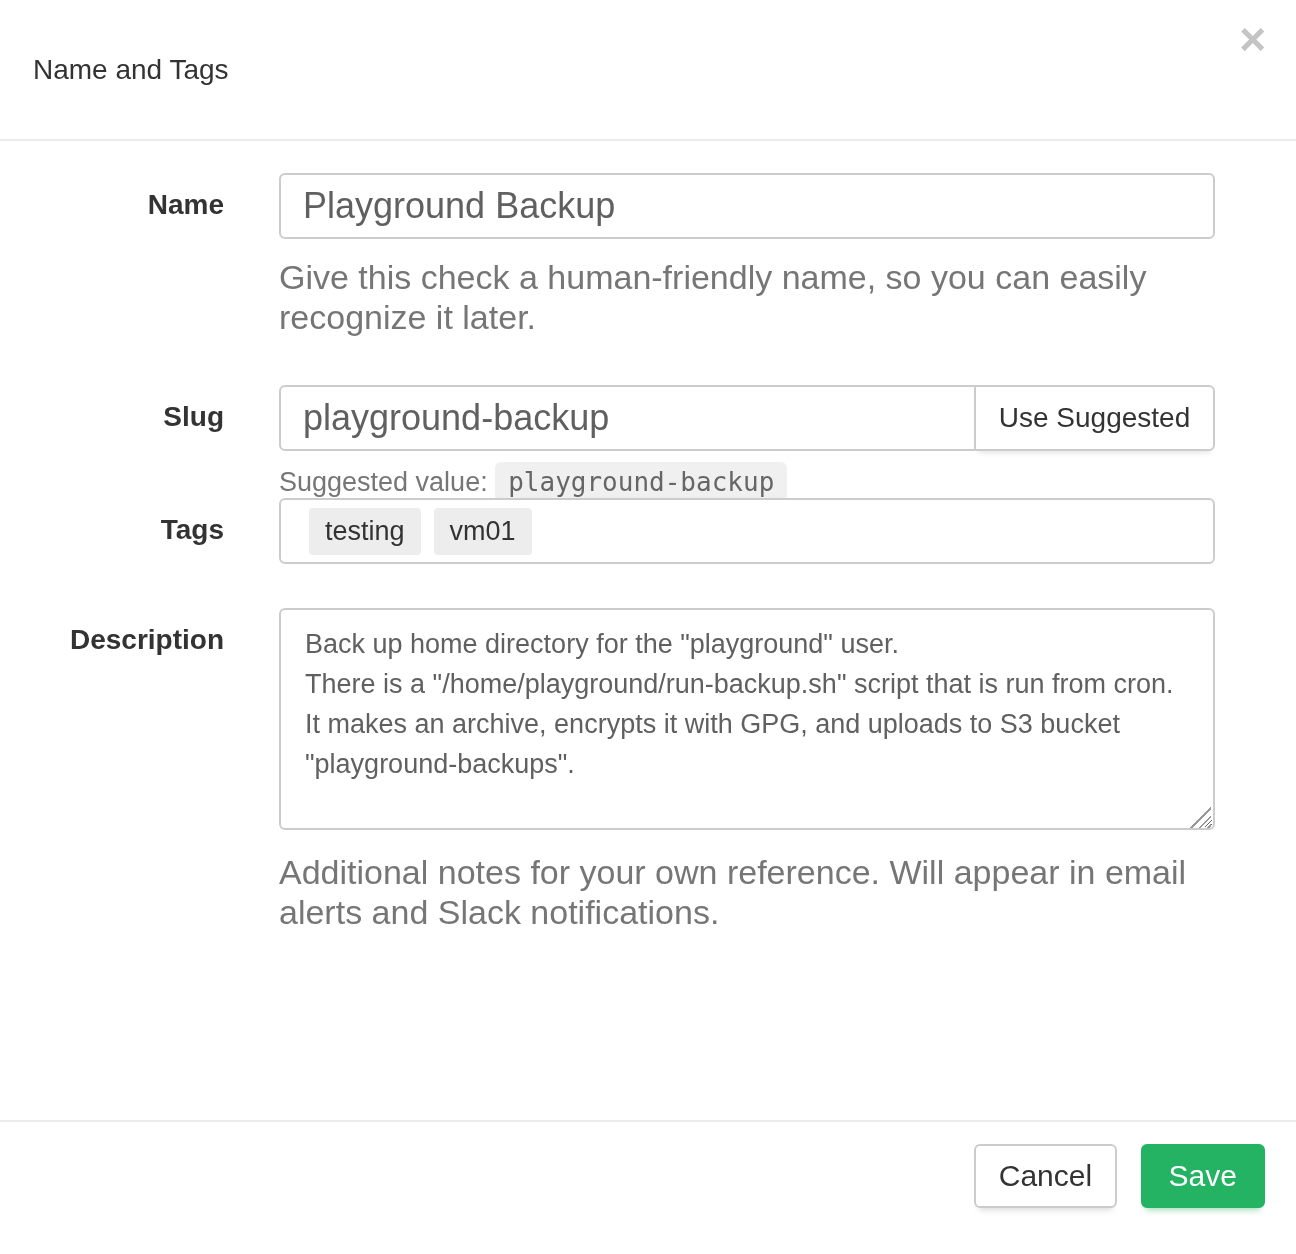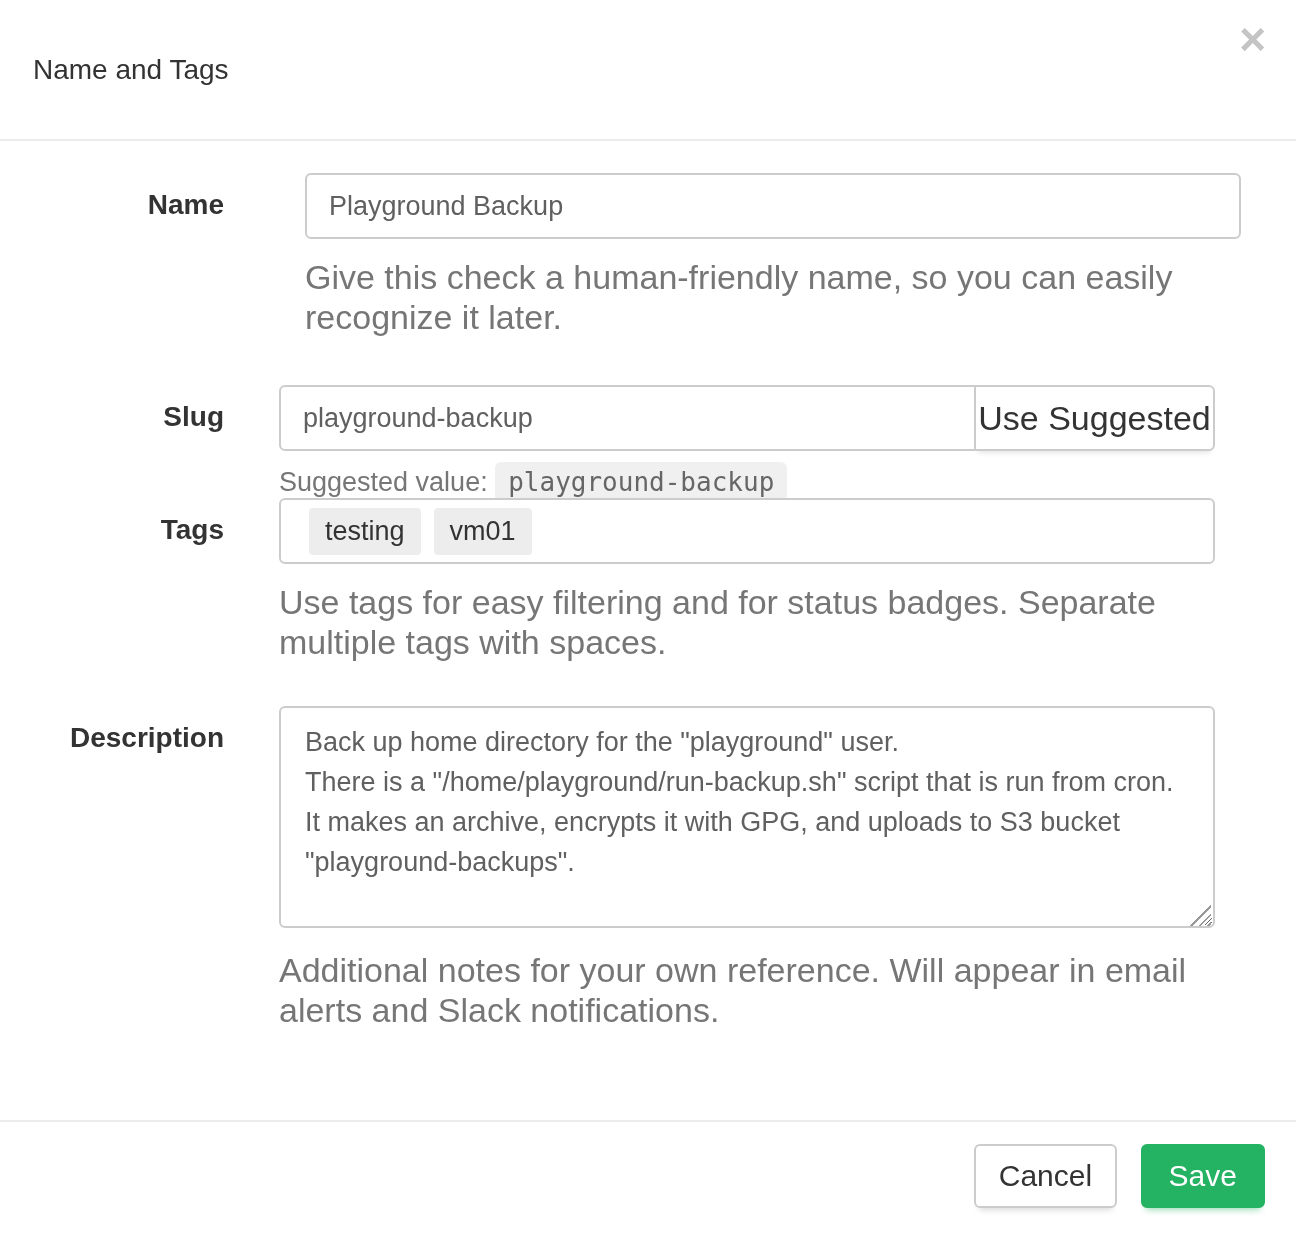--- a/index.html
+++ b/index.html
@@ -38,21 +38,21 @@
     background: none;
     border: none;
     cursor: pointer;
     font-family: inherit;
   }
 
   
   .modal-body { padding: 32px 0 70px 0; flex: 1 1 auto; }
 
   .form-row { display: flex; align-items: flex-start; }
-  .row-name { margin-bottom: 48px; gap: 26px; }
+  .row-name { margin-bottom: 48px; }
   .row-slug { }
   .row-tags { margin-bottom: 44px; }
 
   .label-col {
     width: 250px;
     flex: 0 0 250px;
     text-align: right;
     padding-right: 26px;
     padding-top: 16px;
     font-size: 28px;
@@ -60,21 +60,21 @@
     color: #333;
   }
   .control-col { margin-left: 29px; width: 936px; }
 
   .text-input {
     width: 100%;
     height: 66px;
     border: 2px solid #ccc;
     border-radius: 6px;
     padding: 0 22px;
-    font-size: 27px;
+    font-size: 36px;
     color: #606060;
     font-family: inherit;
     background: #fff;
     outline: none;
   }
 
   .help-block {
     margin-top: 18px;
     font-size: 34px;
     line-height: 40px;
@@ -85,21 +85,21 @@
   .input-group { display: flex; width: 100%; }
   .input-group .text-input { flex: 1 1 auto; border-radius: 6px 0 0 6px; }
   .use-suggested-btn {
     flex: 0 0 241px;
     width: 241px;
     height: 66px;
     margin-left: -2px;
     border: 2px solid #ccc;
     border-radius: 0 6px 6px 0;
     background: #fff;
-    font-size: 34px;
+    font-size: 28px;
     color: #333;
     font-family: inherit;
     cursor: pointer;
     box-shadow: 0 6px 5px -4px rgba(0,0,0,0.10);
   }
   .suggested-line { margin-top: 16px; font-size: 27px; color: #767676; }
   .code {
     font-family: "DejaVu Sans Mono", "Liberation Mono", monospace;
     font-size: 26px;
     color: #666;
@@ -222,21 +222,20 @@
       </div>
     </div>
 
     <div class="form-row row-tags">
       <label class="label-col">Tags</label>
       <div class="control-col">
         <div class="tags-box">
           <span class="tag-chip">testing</span>
           <span class="tag-chip">vm01</span>
         </div>
-        <div class="help-block">Use tags for easy filtering and for status badges. Separate multiple tags with spaces.</div>
       </div>
     </div>
 
     <div class="form-row row-description">
       <label class="label-col">Description</label>
       <div class="control-col">
         <div class="textarea-wrap">
           <textarea class="description-area" style="">Back up home directory for the "playground" user.
 There is a "/home/playground/run-backup.sh" script that is run from cron. It makes an archive, encrypts it with GPG, and uploads to S3 bucket "playground-backups".</textarea>
           <div class="resize-handle"></div>

